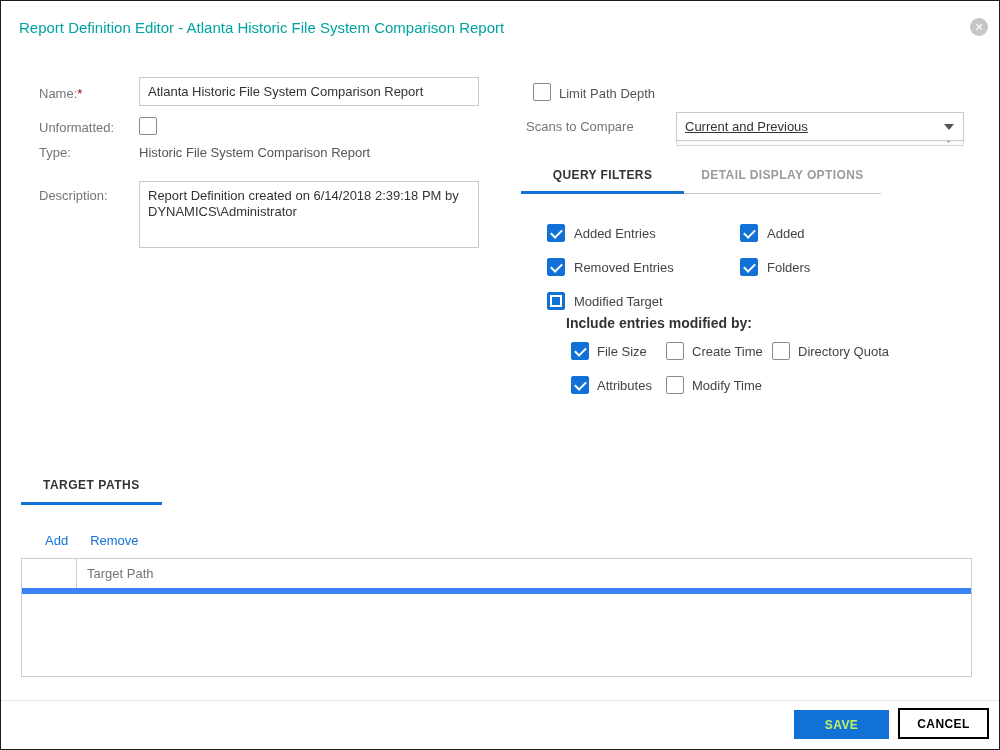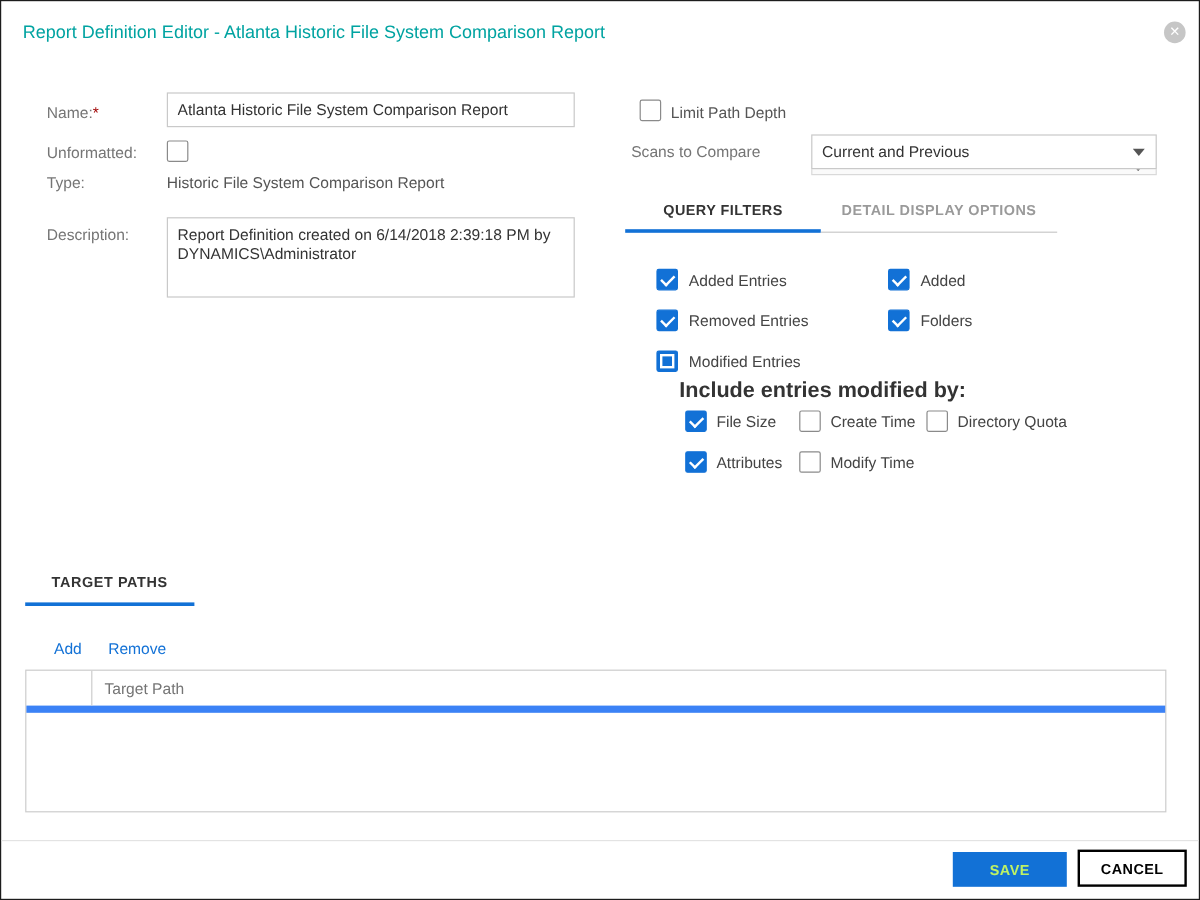--- a/index.html
+++ b/index.html
@@ -49,33 +49,33 @@
     font-family:"Liberation Sans",sans-serif;padding-right:6px;outline:none;min-width:0;
   }
   .stepper{width:22px;display:flex;flex-direction:column;align-items:center;gap:4px;padding-right:4px;}
   .chev{width:6px;height:6px;border-right:1.5px solid #777;border-bottom:1.5px solid #777;}
   .chev.up{transform:rotate(-135deg);margin-top:3px;}
   .chev.down{transform:rotate(45deg);margin-bottom:3px;}
   .select{
     position:absolute;left:675px;top:111px;width:288px;height:29px;box-sizing:border-box;
     border:1px solid #c9c9c9;background:#fff;display:flex;align-items:center;cursor:pointer;
   }
-  .select .sel-text{flex:1;font-size:13px;color:#333;padding-left:8px;}
+  .select .sel-text{flex:1;font-size:13px;color:#333;padding-left:8px;text-decoration:underline;}
   .caret{width:0;height:0;border-left:5px solid transparent;border-right:5px solid transparent;
     border-top:6px solid #555;margin-right:9px;}
   
   .tabs{position:absolute;left:520px;top:161px;display:flex;}
   .tab{font-size:12px;font-weight:bold;letter-spacing:.4px;text-align:center;cursor:pointer;}
   .tab.active{width:163px;color:#333;padding:6px 0 9px;border-bottom:3px solid #1271d6;}
   .tab.inactive{width:197px;color:#9a9a9a;padding:6px 0 11px;border-bottom:1px solid #c9c9c9;}
   
   .filters{position:absolute;left:546px;top:221px;}
   .frow{display:flex;height:22px;align-items:center;margin-bottom:12px;}
   .fcell{width:193px;display:flex;align-items:center;gap:9px;}
-  .include-label{position:absolute;left:565px;top:314px;font-size:18px;font-weight:bold;color:#333;}
+  .include-label{position:absolute;left:565px;top:314px;font-size:14px;font-weight:bold;color:#333;}
   .mods{position:absolute;left:570px;top:339px;}
   .mrow{display:flex;height:22px;align-items:center;margin-bottom:12px;}
   .mcell{display:flex;align-items:center;gap:8px;}
   .mcell.c1{width:95px;}
   .mcell.c2{width:106px;}
   
   .tp-tab{
     position:absolute;left:20px;top:477px;font-size:12px;font-weight:bold;letter-spacing:.5px;
     color:#333;padding:0 22px 10px;border-bottom:3px solid #1271d6;cursor:pointer;
   }
@@ -149,21 +149,21 @@
       <span class="cb-label">Removed Entries</span>
     </div>
     <div class="fcell">
       <span class="cb" data-state="checked"></span>
       <span class="cb-label">Folders</span>
     </div>
   </div>
   <div class="frow">
     <div class="fcell">
       <span class="cb" data-state="partial"></span>
-      <span class="cb-label">Modified Entries</span>
+      <span class="cb-label">Modified Target</span>
     </div>
   </div>
 </div>
 
 <div class="include-label">Include entries modified by:</div>
 
 <div class="mods">
   <div class="mrow">
     <div class="mcell c1">
       <span class="cb" data-state="checked"></span>

